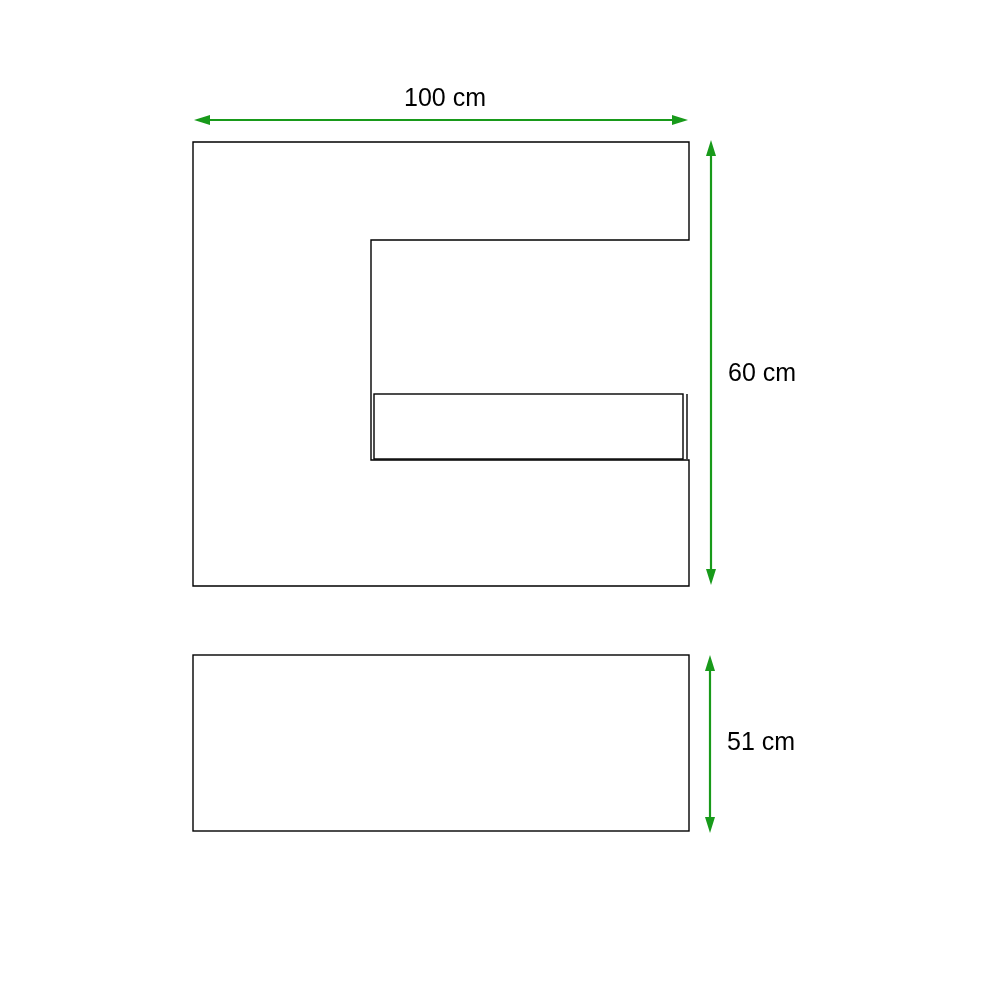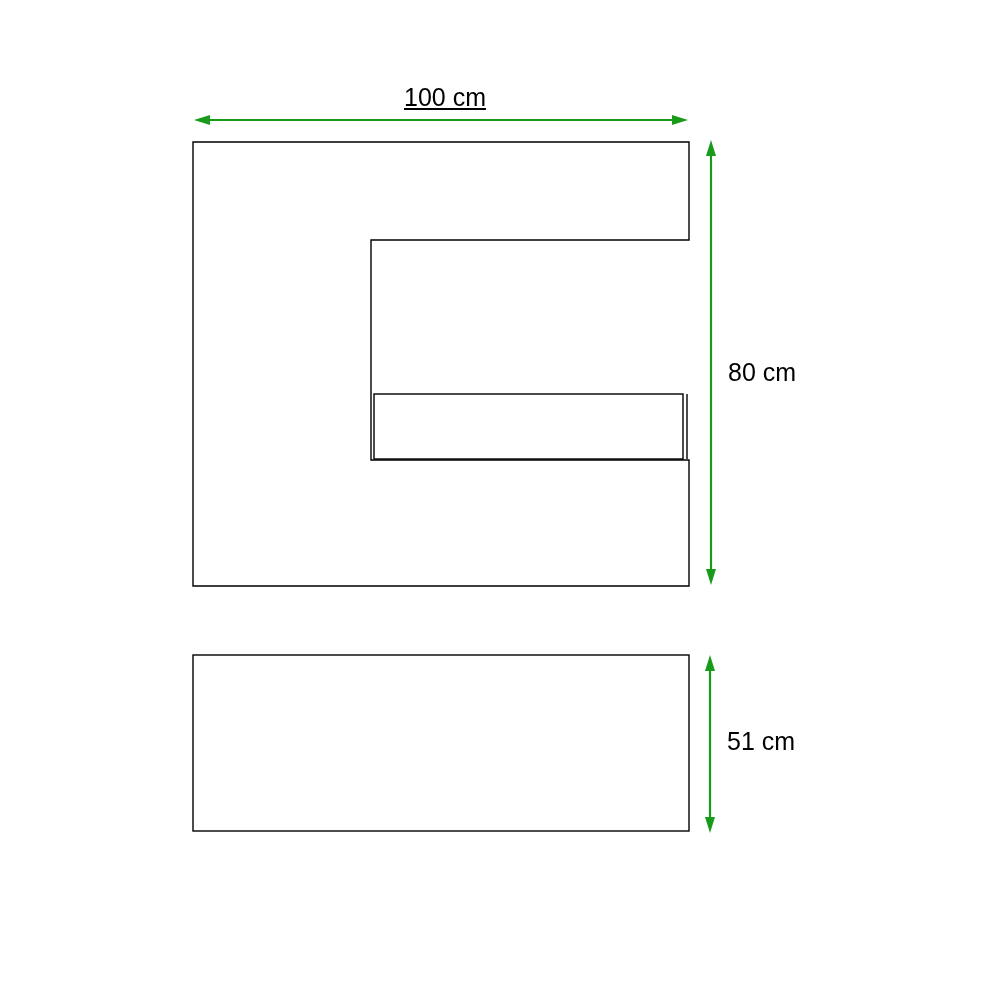--- a/index.html
+++ b/index.html
@@ -20,21 +20,21 @@
     left: 0;
     top: 0;
   }
   .dim-label {
     position: absolute;
     font-size: 25px;
     line-height: 26px;
     color: #000000;
     white-space: nowrap;
   }
-  .label-width  { left: 404px; top: 84px; text-decoration: underline;  }
+  .label-width  { left: 404px; top: 84px;  }
   .label-height { left: 728px; top: 359px; }
   .label-base   { left: 727px; top: 728px; }
 </style>
 </head>
 <body>
 
 <div class="canvas">
 
   <svg width="1000" height="1000" viewBox="0 0 1000 1000">
 
@@ -60,17 +60,17 @@
     <g>
       <line x1="710" y1="668" x2="710" y2="820" stroke-width="2.2" stroke="#189a1a"></line>
       <polygon points="710,655 705,671 715,671" fill="#189a1a"></polygon>
       <polygon points="710,833 705,817 715,817" fill="#189a1a"></polygon>
     </g>
 
   </svg>
 
   <div class="dim-label label-width">100 cm</div>
 
-  <div class="dim-label label-height">80 cm</div>
+  <div class="dim-label label-height">60 cm</div>
 
   <div class="dim-label label-base">51 cm</div>
 
 </div>
 
 </body></html>

